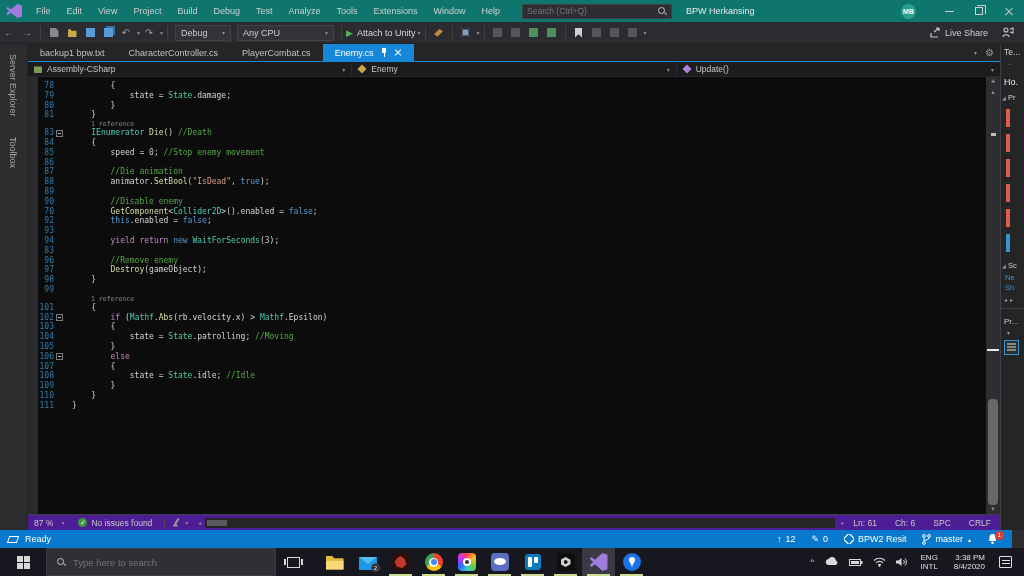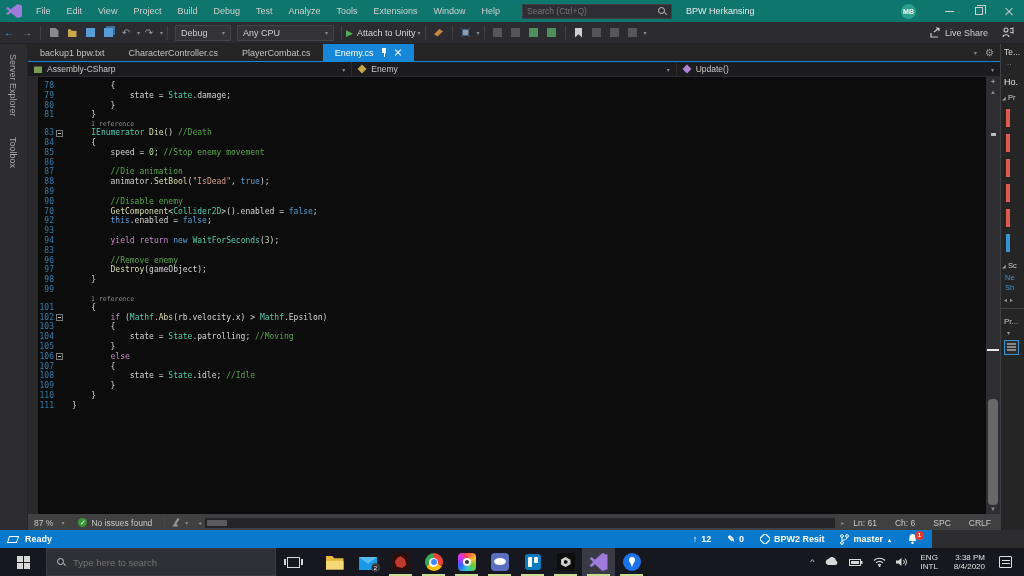--- a/index.html
+++ b/index.html
@@ -95,21 +95,21 @@
 
   
   .vsb { position:absolute; right:0; top:0; width:14px; height:100%; background:#2e2e32; display:flex; flex-direction:column; align-items:center; }
   .vsb .sbtn { font-size:6px; color:#8a8a8a; height:10px; line-height:10px; }
   .vsb .splitter { font-size:8px; color:#cfcfcf; height:10px; line-height:10px; }
   .caretmark { position:absolute; right:4px; top:56px; width:5px; height:3px; background:#bdbdbd; }
   .curlinemark { position:absolute; right:1px; top:272px; width:12px; height:2px; background:#e8e8e8; }
   .vthumb { position:absolute; right:2px; top:322px; width:10px; height:106px; background:#686868; border-radius:4px; }
 
   
-  .botbar { height:16px; background:#404040; border-top:1px solid #3f3f46; display:flex; align-items:center; font-size:8.5px; color:#c8c8c8; }
+  .botbar { height:16px; background:#4c1d95; border-top:1px solid #3f3f46; display:flex; align-items:center; font-size:8.5px; color:#c8c8c8; }
   .zoomsel { display:flex; align-items:center; padding:0 6px; }
   .okcirc { width:9px; height:9px; border-radius:50%; background:#399839; color:#fff; font-size:7px; line-height:9px; text-align:center; margin-right:4px; }
   .issues { display:flex; align-items:center; padding:0 8px; }
   .botsep { width:1px; height:10px; background:#47474c; margin:0 4px; }
   .broom { width:10px; height:10px; position:relative; margin:0 2px; }
   .broom::before { content:""; position:absolute; left:5px; top:0; width:1.5px; height:6px; background:#9a9a9a; transform:rotate(35deg); }
   .broom::after { content:""; position:absolute; left:1px; top:5px; width:6px; height:4px; background:#9a9a9a; clip-path:polygon(0 100%,50% 0,100% 100%); }
   .hsb { flex:1; height:10px; margin:0 4px; background:#252528; position:relative; }
   .hthumb { position:absolute; left:2px; top:2px; width:20px; height:6px; background:#5a5a5e; }
   .botinfo { display:flex; }
@@ -125,21 +125,21 @@
   .rpitem { height:22px; display:flex; align-items:center; margin:3px 0 3px 5px; }
   .rpbar { width:4px; height:18px; }
   .rp-link { color:#3794d1; padding:1px 0 0 4px; font-size:7.5px; }
   .rp-arrows { color:#9a9a9a; font-size:6px; padding:4px 0 0 3px; letter-spacing:3px; }
   .rp-props { color:#c8c8c8; padding:8px 0 0 3px; border-top:1px solid #3f3f46; margin-top:5px; }
   .rp-caret { color:#9a9a9a; font-size:6px; padding:3px 0 0 6px; }
   .rp-btn { width:15px; height:15px; border:1px solid #3794d1; margin:4px 0 0 3px; background:#2d2d30; display:flex; align-items:center; justify-content:center; }
   .rp-btn .g1 { width:9px; height:9px; background:linear-gradient(#888 1.5px,transparent 1.5px,transparent 3px,#888 3px,#888 4.5px,transparent 4.5px,transparent 6px,#888 6px,#888 7.5px,transparent 7.5px); }
 
   
-  .statusbar { position:absolute; left:0; top:530px; width:932px; height:18px; background:#0879CC; display:flex; align-items:center; color:#fff; font-size:9px;font-weight:bold; }
+  .statusbar { position:absolute; left:0; top:530px; width:1012px; height:18px; background:#0879CC; display:flex; align-items:center; color:#fff; font-size:9px; }
   .readyico { width:10px; height:7px; border:1px solid #fff; transform:skewX(-18deg); margin:0 7px 0 8px; }
   .sbright { margin-left:auto; display:flex; align-items:center; }
   .sbitem { display:flex; align-items:center; margin-right:16px; }
   .sbitem .glyph { margin-right:4px; }
   .branchsvg, .bellsvg, .repoico { display:inline-block; }
   .badge { min-width:9px; height:9px; border-radius:50%; background:#E03C31; color:#fff; font-size:6px; line-height:9px; text-align:center; margin-left:-3px; margin-top:-8px; }
 
   
   .taskbar { position:absolute; left:0; top:548px; width:1024px; height:28px; background:#17171f; display:flex; align-items:stretch; }
   .startbtn { width:46px; display:flex; align-items:center; justify-content:center; }

